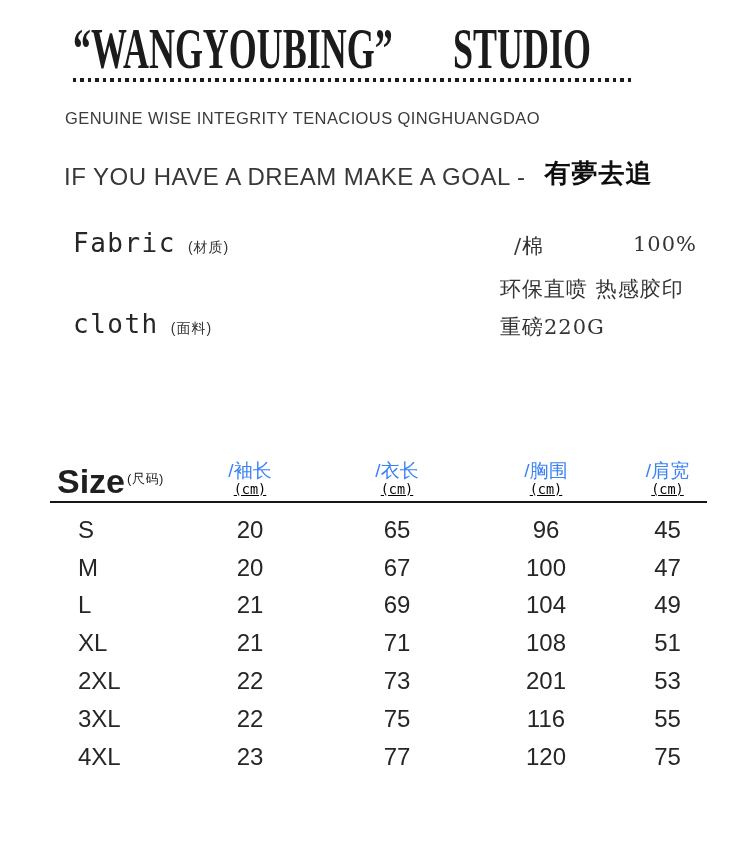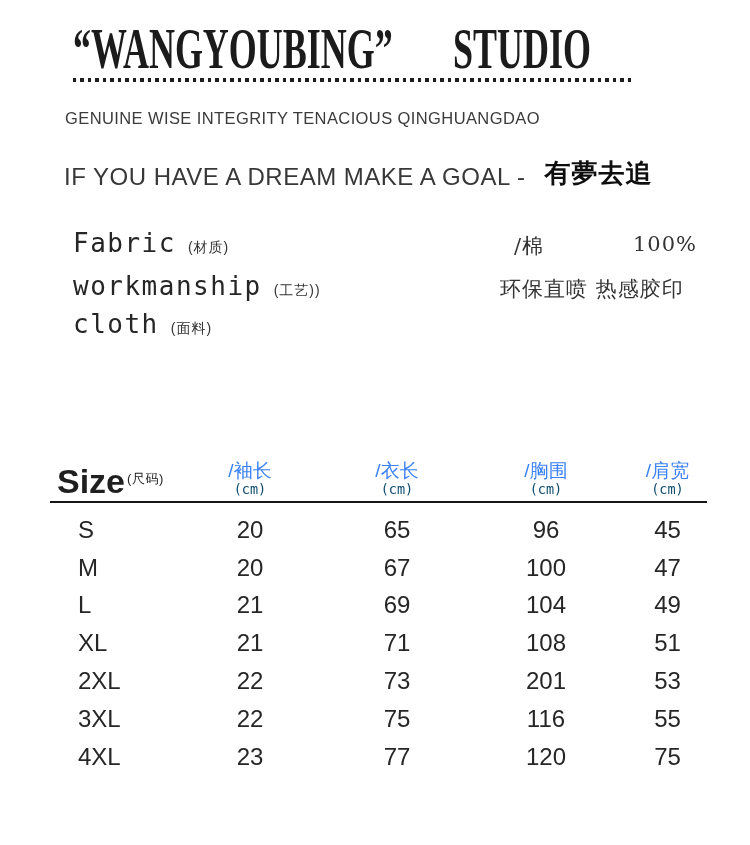--- a/index.html
+++ b/index.html
@@ -36,21 +36,21 @@
   .spec-value.two .v1{margin-left:14px;}
 
   
   .size-head{position:absolute;top:452px;left:50px;width:657px;height:46px;display:grid;
              grid-template-columns:120px 160px 134px 164px 79px;align-items:end;}
   .size-title-wrap{display:flex;align-items:center;margin-left:7px;line-height:1;}
   .size-title{font-size:34px;font-weight:700;color:#1f1f1f;line-height:1;}
   .size-title-cn{font-size:13px;color:#222;margin-left:2px;margin-top:-5px;letter-spacing:.5px;}
   .col-head{display:flex;flex-direction:column;align-items:center;line-height:1.18;}
   .col-label{font-size:19px;color:#3b82f6;}
-  .col-unit{font-size:13.5px;color:#0c4a6e;font-family:"DejaVu Sans Mono",monospace;}
+  .col-unit{font-size:13.5px;color:#000000;font-family:"DejaVu Sans Mono",monospace;text-decoration:underline;}
   .rule{position:absolute;top:501px;left:50px;width:657px;height:2px;background:#161616;}
   .size-rows{position:absolute;top:511px;left:50px;width:657px;}
   .size-row{display:grid;grid-template-columns:120px 160px 134px 164px 79px;height:37.8px;
             align-items:center;}
   .size-label{padding-left:28px;font-size:24px;color:#262626;}
   .val{text-align:center;font-size:24px;color:#262626;}
 </style>
 </head>
 <body>
 
@@ -72,32 +72,31 @@
         <div class="spec-label">
           <span class="spec-en">Fabric</span>
           <span class="spec-cn">(材质)</span>
         </div>
         <div class="spec-value two">
           <span class="v1">/棉</span>
           <span class="v2">100%</span>
         </div>
       </div>
       <div class="spec-row">
-        <div class="spec-label">
-          <span class="spec-en">workmanship</span>
-          <span class="spec-cn">(工艺))</span>
-        </div>
         <div class="spec-value">
           <span class="v1">环保直喷 热感胶印</span>
         </div>
       </div>
       <div class="spec-row">
         <div class="spec-label">
           <span class="spec-en">cloth</span>
           <span class="spec-cn">(面料)</span>
+        </div>
+        <div class="spec-value">
+          <span class="v1">重磅220G</span>
         </div>
       </div>
     </div>
 
   <div class="size-head">
     <div class="size-title-wrap">
       <span class="size-title">Size</span>
       <span class="size-title-cn">(尺码)</span>
     </div>
   <div class="col-head">

